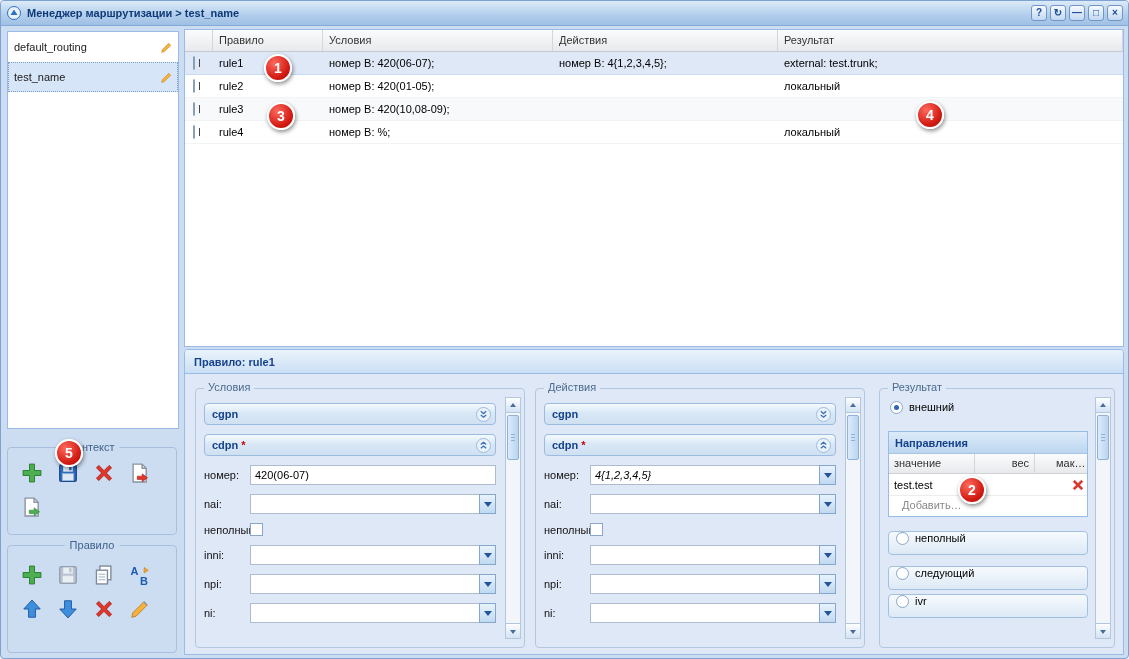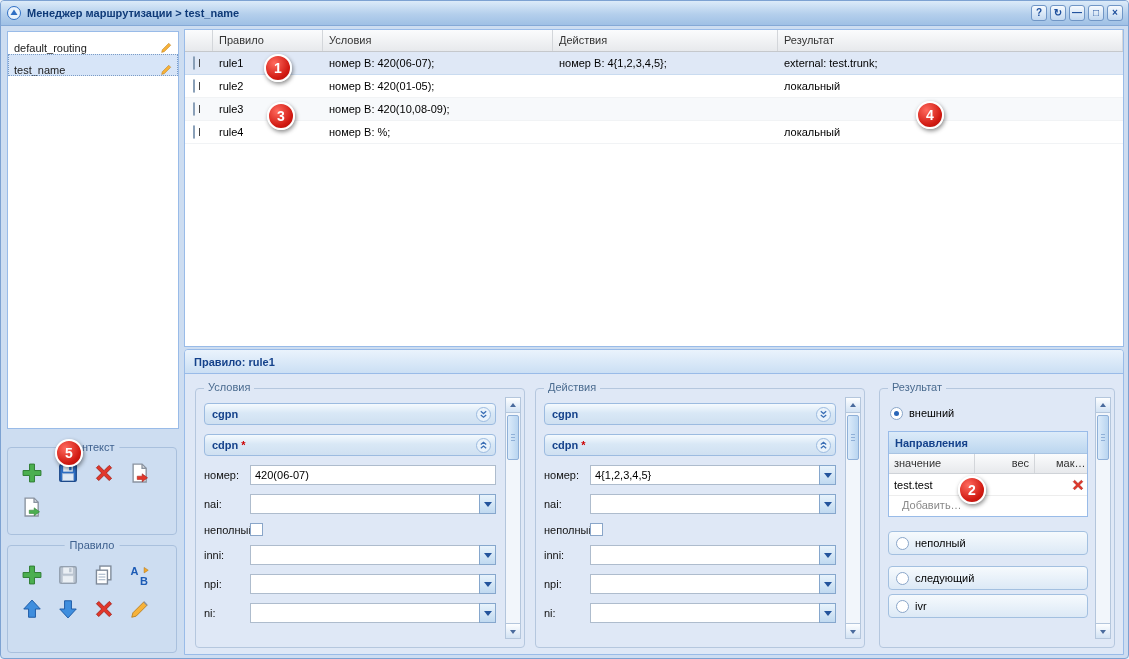--- a/index.html
+++ b/index.html
@@ -14,21 +14,21 @@
               background:linear-gradient(#dcebf9, #b4cfec 55%, #9fc0e5);
               border-bottom:1px solid #85a9d6; display:flex; align-items:center; padding:12px 5px; }
   .titlebar .title { font-weight:bold; color:#0f3a78; flex:1; margin-left:5px; }
   .win-btn { width:16px; height:16px; margin-left:3px; border:1px solid #7096c6; border-radius:3px;
              background:linear-gradient(#f6fafe,#c2d8f0); color:#1c4e9c; font-weight:bold;
              font-size:10px; line-height:13px; text-align:center; cursor:pointer; }
 
   
   .sidebar { position:absolute; left:6px; top:30px; width:172px; height:398px;
              background:#fff; border:1px solid #99bbe8; }
-  .sb-item { height:22px; display:flex; align-items:flex-end; padding:0 5px 0 6px; color:#1a1a1a; cursor:pointer; }
+  .sb-item { height:30px; display:flex; align-items:center; padding:0 5px 0 6px; color:#1a1a1a; cursor:pointer; }
   .sb-item .label { flex:1; }
   .sb-item.selected { background:#d7e5f8; outline:1px dotted #7a9cc6; outline-offset:-1px;gap:16px; }
 
   
   .groupbox { position:absolute; border:1px solid #a9c0dd; border-radius:4px; }
   .groupbox .legend { position:absolute; top:-7px; left:50%; transform:translateX(-50%);
                       background:#cdddf1; padding:0 5px; color:#3f618f; white-space:nowrap; }
   .tool-row { display:flex; padding:2px 6px; }
   .icon-btn { width:26px; height:26px; margin:2px 5px; display:flex; align-items:center;
               justify-content:center; cursor:pointer; }
@@ -76,34 +76,34 @@
   .req { color:#cc0000; margin-left:3px; font-weight:bold; }
   .collapse-btn { position:absolute; right:4px; top:3px; width:15px; height:15px;
                   border:1px solid #9cbbe0; border-radius:8px; background:#eaf3fb;
                   display:flex; align-items:center; justify-content:center; cursor:pointer; }
 
   .form-row { display:flex; align-items:center; margin:9px 0; }
   .form-label { width:46px; color:#111; flex:none; }
   .form-ctl { flex:1; position:relative; height:20px; }
   input.text { width:100%; height:20px; border:1px solid #aebccd; padding:0 4px;
                font:11px "Liberation Sans",sans-serif; background:#fff; }
-  .combo input { padding-right:20px; }
+  .combo input { padding-right:20px;font-style:italic; }
   .arrow { position:absolute; right:0; top:0; width:17px; height:20px; border:1px solid #86a7cd;
            background:linear-gradient(#e8f3fc,#c0d9f0); display:flex; align-items:center;
            justify-content:center; cursor:pointer; }
   .arrow::after { content:""; width:0; height:0; border-left:4px solid transparent;
                   border-right:4px solid transparent; border-top:5px solid #24549c; }
   .checkbox { width:13px; height:13px; border:1px solid #8aa6c9; background:#fff; cursor:pointer; }
 
   .radio { width:13px; height:13px; border:1px solid #8aa6c9; border-radius:50%;
            background:#fff; position:relative; margin-right:6px; flex:none; cursor:pointer; }
   .radio.checked::after { content:""; position:absolute; left:3px; top:3px; width:5px; height:5px;
                           border-radius:50%; background:#2a66b8; }
   .option-bar { height:24px; border:1px solid #a3c0e0; border-radius:4px;
-                background:linear-gradient(#f6fafd,#dce9f6); display:flex; align-items:center;
+                background:linear-gradient(#f6fafd,#dce9f6); display:flex; align-items:flex-start;
                 padding:0 7px; margin-bottom:11px; cursor:pointer; }
 
   .dir-panel { border:1px solid #99bbe8; background:#fff; margin-bottom:14px; }
   .dir-header { height:22px; background:linear-gradient(#dcebf9,#bcd6ef);
                 display:flex; align-items:center; padding:0 6px; font-weight:bold; color:#15428b;
                 border-bottom:1px solid #a9c4e2; }
   .dir-cols { display:flex; height:20px; background:linear-gradient(#fbfcfd,#e7e9ec);
               border-bottom:1px solid #cfd3d8; color:#333;gap:16px; }
   .dc { padding:3px 5px; border-right:1px solid #d3d6da; cursor:pointer; overflow:hidden; white-space:nowrap; }
   .dc.value { width:86px; flex:none; } .dc.weight { width:44px; flex:none;text-align:right; } .dc.max { flex:1; border-right:none; }

